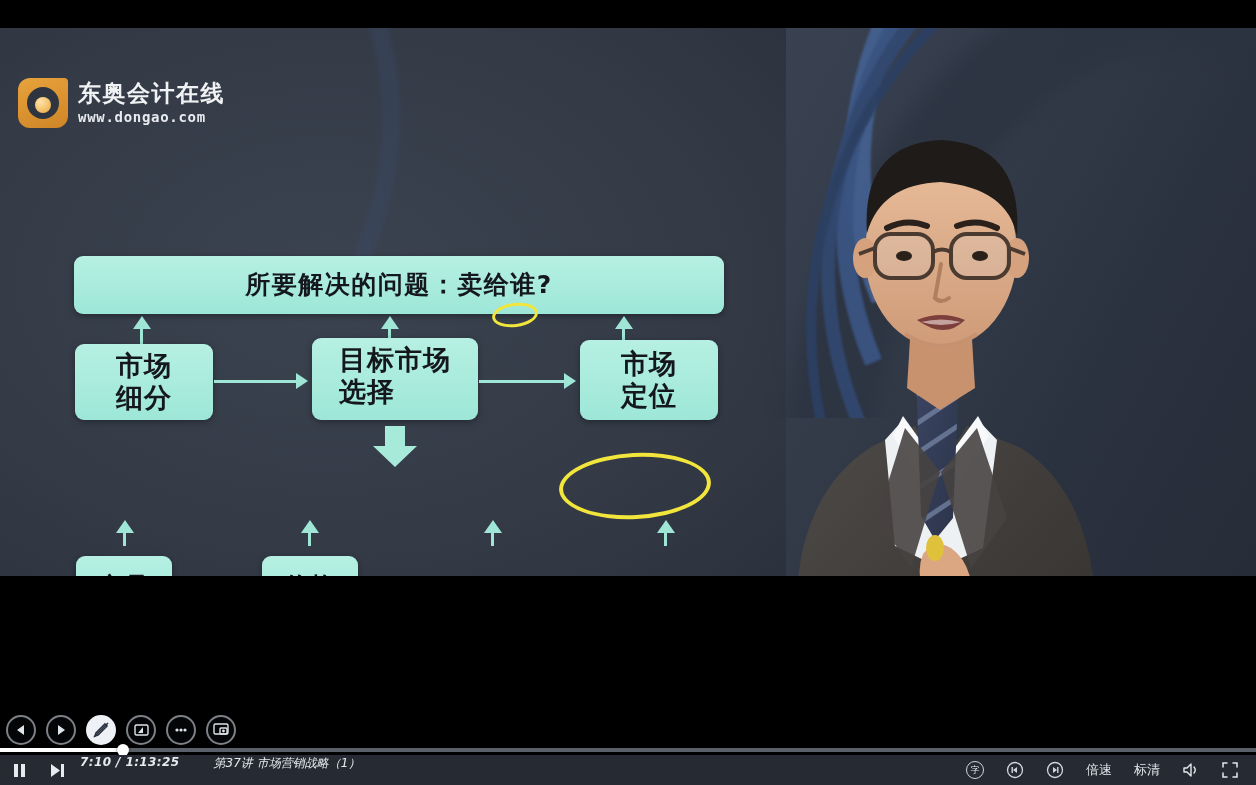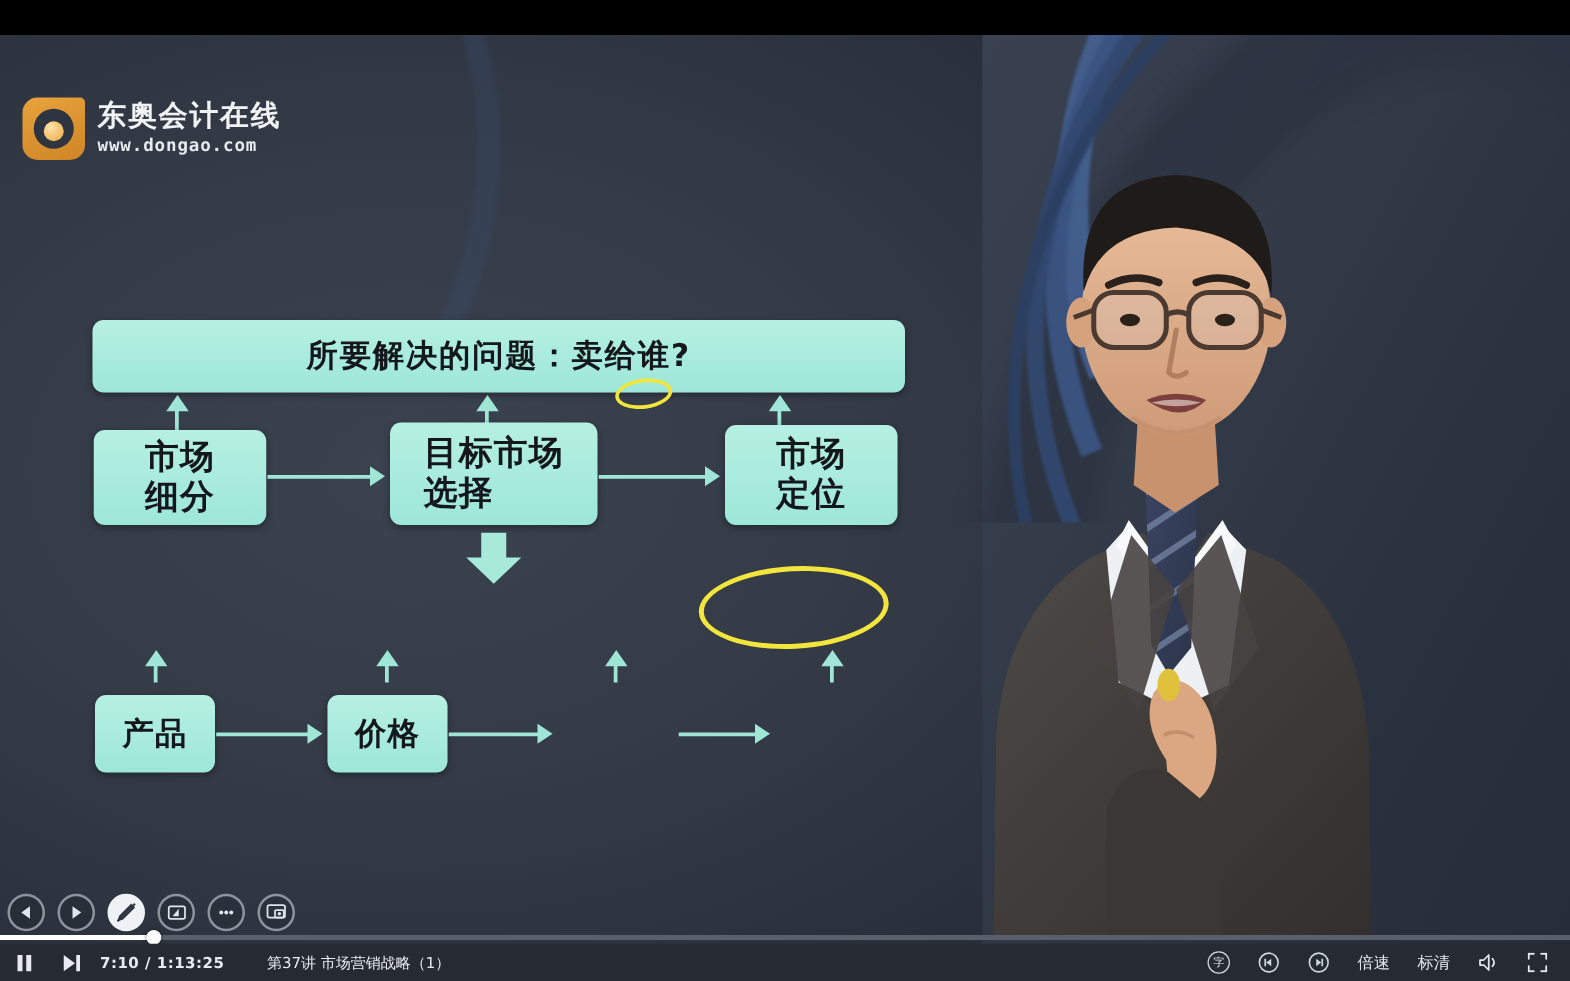--- a/index.html
+++ b/index.html
@@ -11,21 +11,21 @@
 
   
   #player {
     position: relative; width: 1256px; height: 785px;
     background: #000; overflow: hidden;
   }
 
   
   #stage {
     position: absolute; left: 0; top: 28px;
-    width: 1256px; height: 756px;
+    width: 1256px; height: 548px;
     background: #c2410c;
     overflow: hidden;
   }
   
   .bg-base {
     position: absolute; inset: 0;
     background:
       radial-gradient(ellipse 900px 620px at 26% 46%, #3b4350 0%, #343b47 42%, #2b313c 72%, #252b34 100%);
   }
   .bg-rightwall {
@@ -184,21 +184,21 @@
     border-radius: 50%; background: #ffffff;
     box-shadow: 0 0 3px rgba(0,0,0,.6);
   }
 
   
   #controls {
     position: absolute; left: 0; top: 755px; width: 1256px; height: 30px;
     background: #252a33; z-index: 14;
     display: flex; align-items: center;
   }
-  #controls-left { display: flex; align-items: center; gap: 0px; }
+  #controls-left { display: flex; align-items: flex-start; gap: 0px; font-style: italic; }
   .ctl {
     display:flex; align-items:center; justify-content:center;
     color:#e7ebf0; cursor:pointer; height:30px;
   }
   .ctl-pause { width: 38px; }
   .ctl-next  { width: 38px; }
   #time {
     color:#e7ebf0; font-size:12px; font-weight:700; margin-left:4px;
     letter-spacing:.4px; white-space:nowrap;
     font-family:"DejaVu Sans","Liberation Sans",sans-serif;
@@ -347,21 +347,21 @@
 
       <div class="vline" style="left:140px; top:292px; height:24px;"></div>
       <div class="uparrow" style="left:133px; top:288px;"></div>
       <div class="vline" style="left:388px; top:292px; height:24px;"></div>
       <div class="uparrow" style="left:381px; top:288px;"></div>
       <div class="vline" style="left:622px; top:292px; height:24px;"></div>
       <div class="uparrow" style="left:615px; top:288px;"></div>
 
       <div class="node boxlg" style="left:75px; top:316px; width:138px; height:76px;">市场
 细分</div>
-      <div class="node boxlg" style="left:312px; top:310px; width:166px; height:82px;">目标市场
+      <div class="node boxlg" style="left:312px; top:310px; width:166px; height:82px;font-family:Liberation Mono, monospace;">目标市场
 选择</div>
       <div class="node boxlg" style="left:580px; top:312px; width:138px; height:80px;">市场
 定位</div>
 
       <div class="hline" style="left:214px; top:352px; width:84px;"></div>
       <div class="harrow" style="left:296px; top:345px;"></div>
       <div class="hline" style="left:479px; top:352px; width:87px;"></div>
       <div class="harrow" style="left:564px; top:345px;"></div>
 
       <div class="bigdown" style="left:372px; top:398px;">

